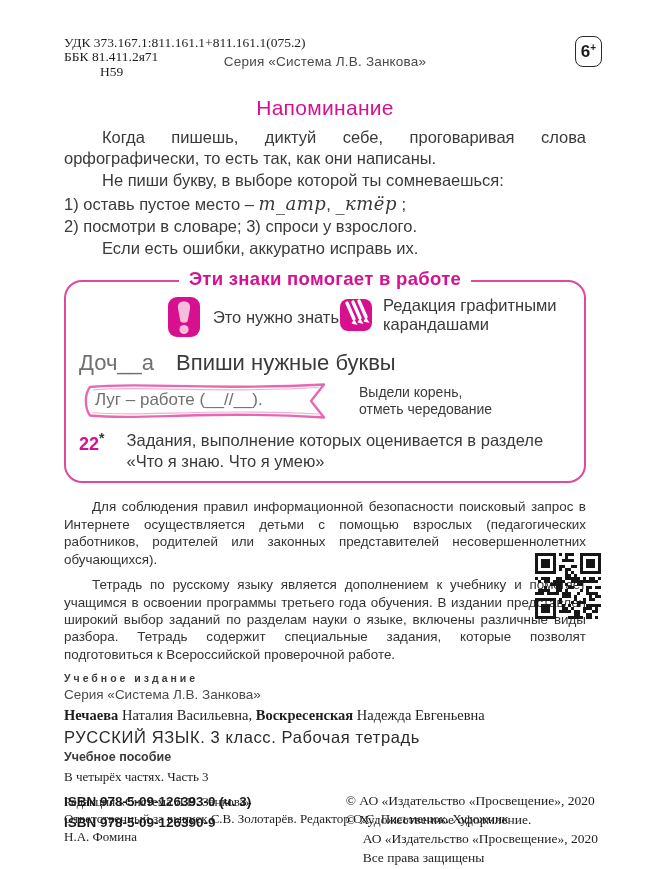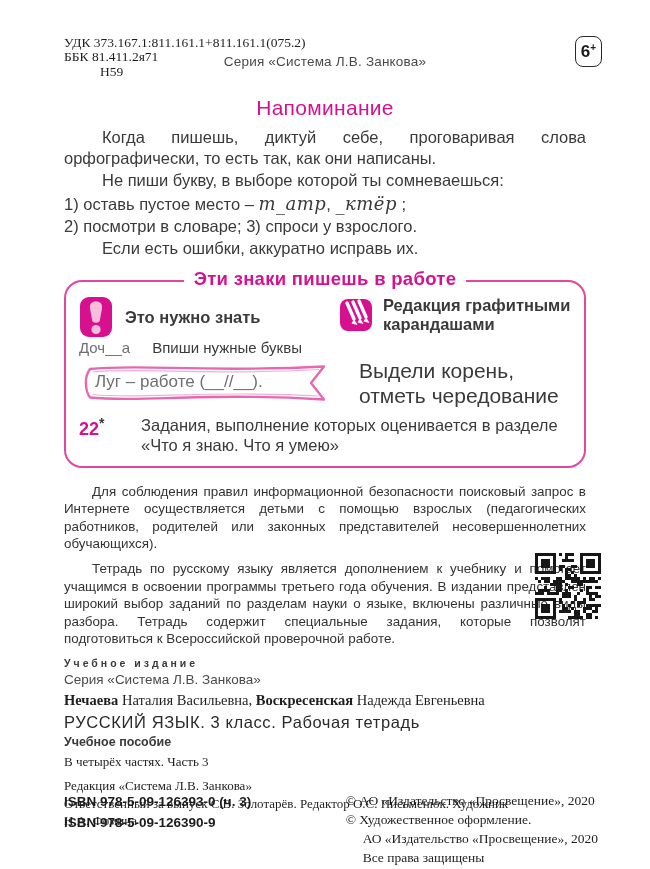--- a/index.html
+++ b/index.html
@@ -33,32 +33,32 @@
   .legend-box {
     margin-top:20px; border:2.6px solid #e0479f; border-radius:18px;
     padding:14px 13px 10px 13px; position:relative;
   }
   .legend-title { position:absolute; top:-14px; left:0; right:0; text-align:center; }
   .legend-title span {
     background:#fff; padding:0 10px; color:#d6108e; font-weight:bold; font-size:18.5px; letter-spacing:.3px;
   }
   .lrow { display:flex; align-items:center; }
   .lrow + .lrow { margin-top:6px; }
-  .row1 { justify-content:space-between; align-items:flex-start;font-weight:bold; }
+  .row1 { justify-content:flex-end; align-items:flex-start; }
   .pair { display:flex; align-items:center; }
   .pair .txt { margin-left:12px; font-size:16.5px; }
   .pencil-label { width:188px; line-height:1.15; margin-left:10px; font-size:16.5px; }
-  .fill-row { font-size:15px; margin-top:1px; }
+  .fill-row { font-size:22px; margin-top:12px; }
   .fill-row .ex { color:#6f6f6f; margin-right:22px; }
   .ribbon-row { margin-top:2px; align-items:center; }
   .ribbon-wrap { position:relative; width:252px; height:46px; flex:0 0 auto; }
   .ribbon-wrap svg { position:absolute; inset:0; }
   .ribbon-text { position:absolute; left:16px; top:12px; font-size:17px; color:#6f6f6f; }
-  .ribbon-label { margin-left:28px; font-size:21px; line-height:1.2; }
-  .star-row { margin-top:6px; align-items:flex-start;justify-content:space-between; }
+  .ribbon-label { margin-left:28px; font-size:14px; line-height:1.2; }
+  .star-row { margin-top:6px; align-items:flex-start; }
   .star-num { color:#d6108e; font-weight:bold; font-size:18px; flex:0 0 auto; }
   .star-ast { color:#3a3a3a; font-size:14px; vertical-align:super; }
   .star-label { margin-left:22px; font-size:16.5px; line-height:1.25; max-width:430px; }
   
   .notice { margin-top:15px; font-size:13.4px; line-height:1.3; text-align:justify; color:#333; }
   .notice p { text-indent:28px; }
   .notice p + p { margin-top:8px; }
   
   .imprint { margin-top:9px; width:470px; color:#2d2d2d; }
   .edition-type { font-size:10.5px; font-weight:bold; letter-spacing:3px; color:#3a3a3a; }
@@ -103,21 +103,21 @@
   <div class="reminder-title">Напоминание</div>
   <div class="bodytext">
     <p class="indent">Когда пишешь, диктуй себе, проговаривая слова орфографически, то есть так, как они написаны.</p>
     <p class="indent">Не пиши букву, в выборе которой ты сомневаешься:</p>
     <p><span>1)  оставь пустое место  –  </span><span class="cursive">т_атр</span><span>,  </span><span class="cursive">_ктёр</span><span> ;</span></p>
     <p>2)  посмотри в словаре;   3)  спроси у взрослого.</p>
     <p class="indent">Если есть ошибки, аккуратно исправь их.</p>
   </div>
 
   <div class="legend-box">
-    <div class="legend-title"><span>Эти знаки пишешь в работе</span></div>
+    <div class="legend-title"><span>Эти знаки помогает в работе</span></div>
 
     <div class="lrow row1">
       <div class="pair">
         <svg class="icon-svg" width="34" height="42" viewBox="0 0 34 42">
           <rect x="1" y="1" width="32" height="40" rx="9" fill="#d6108e"></rect>
           <path d="M17 5.5 C21.5 5.5 23.5 8 23 12.5 L20.8 24.5 C20.4 27.4 13.6 27.4 13.2 24.5 L11 12.5 C10.5 8 12.5 5.5 17 5.5 Z" fill="#f6bcdc"></path>
           <circle cx="17" cy="33.5" r="4.6" fill="#f6bcdc"></circle>
         </svg>
         <span class="txt">Это нужно знать</span>
       </div>

